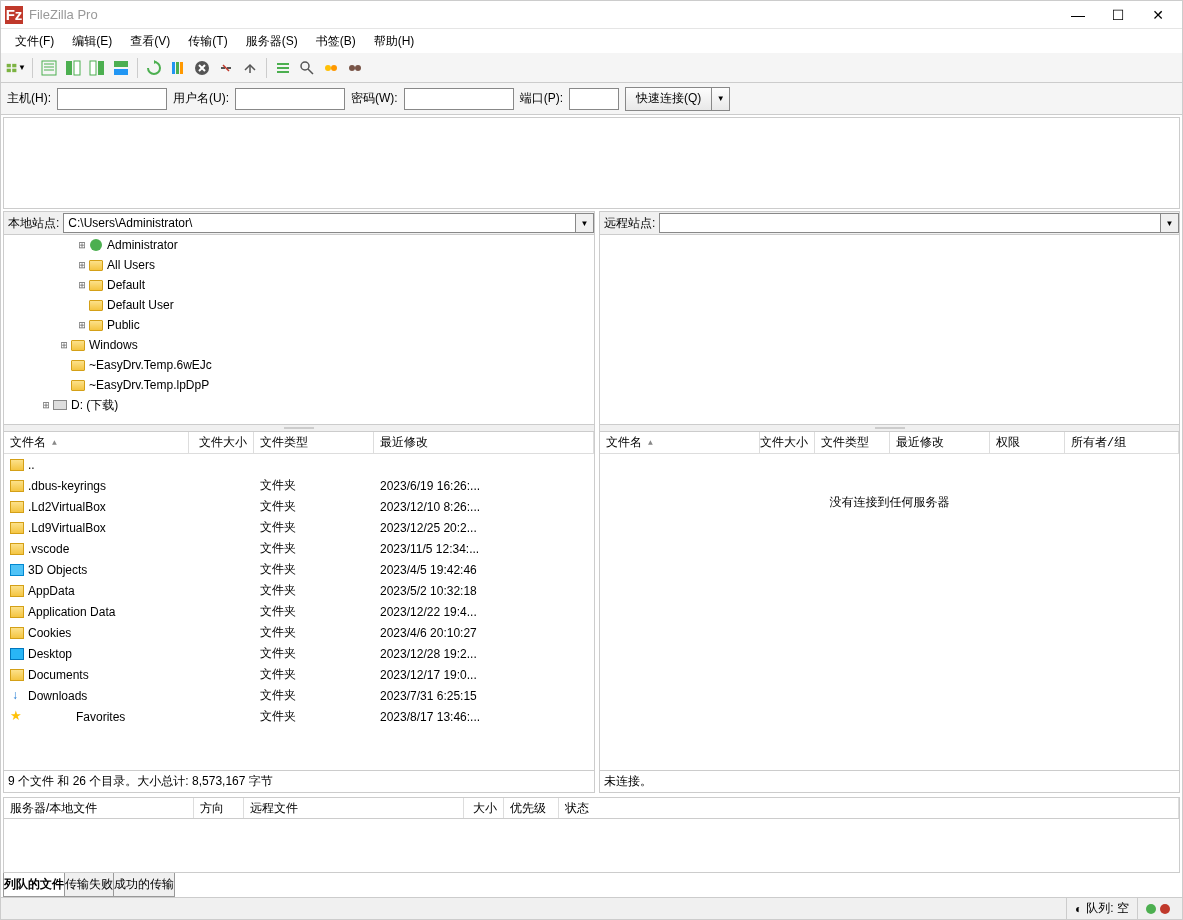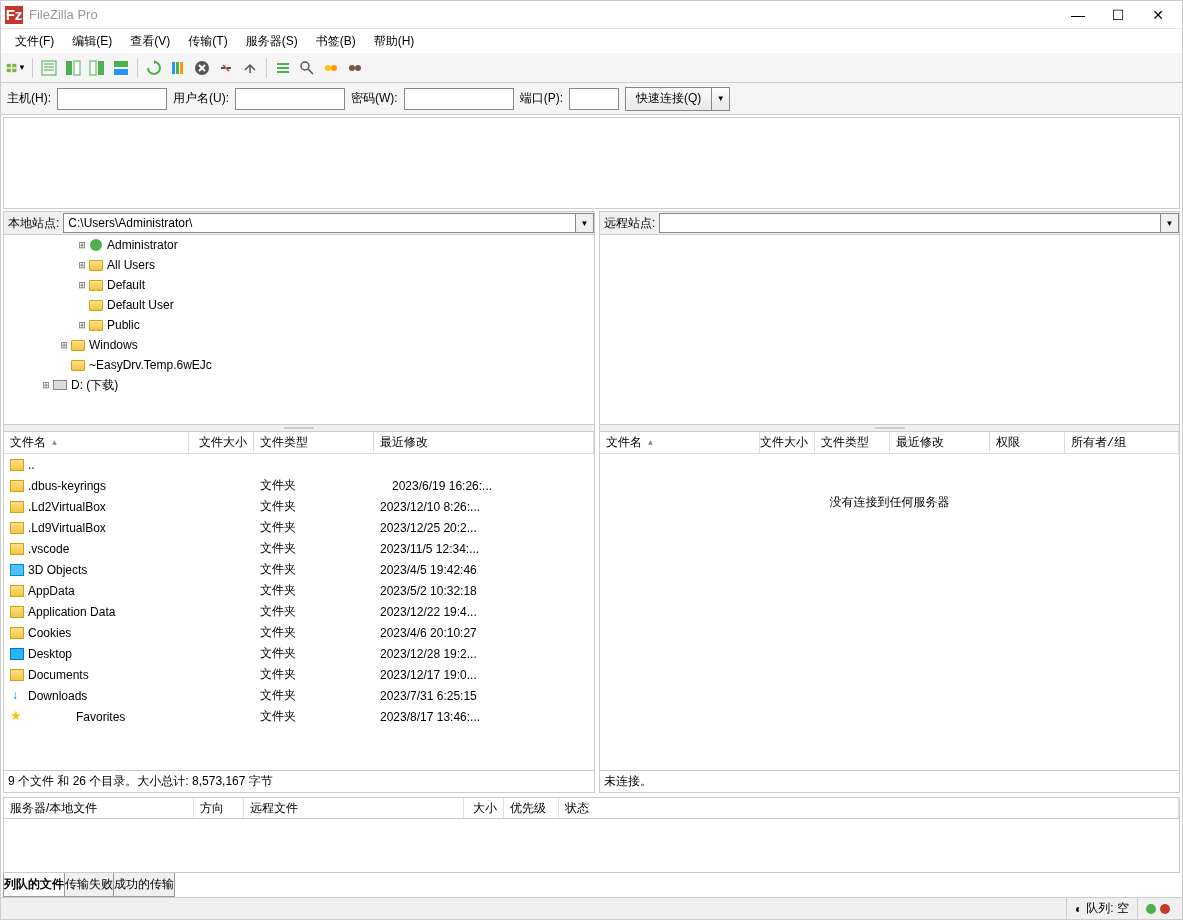--- a/index.html
+++ b/index.html
@@ -289,20 +289,27 @@
             </span>
             <span>Windows</span>
           </div>
           <div class="tree-node" style="padding-left: 54px;">
             <span class="tree-exp"></span>
             <span class="tree-icon">
               <span class="folder-icon"></span>
             </span>
             <span>~EasyDrv.Temp.6wEJc</span>
           </div>
+          <div class="tree-node" style="padding-left: 54px;">
+            <span class="tree-exp"></span>
+            <span class="tree-icon">
+              <span class="folder-icon"></span>
+            </span>
+            <span>~EasyDrv.Temp.lpDpP</span>
+          </div>
           <div class="tree-node" style="padding-left: 36px;">
             <span class="tree-exp">⊞</span>
             <span class="tree-icon">
               <span class="drive-icon"></span>
             </span>
             <span>D: (下载)</span>
           </div>
         </div>
       <div class="grip"></div>
       <div class="file-area">
@@ -325,21 +332,21 @@
               <div class="fr-cell" style="width: 120px;"></div>
               <div class="fr-cell" style="flex: 1 1 0%;"></div>
             </div>
             <div class="file-row">
               <div class="fr-cell" style="width: 185px;">
                 <span class="fi fi-folder"></span>
                 <span>.dbus-keyrings</span>
               </div>
               <div class="fr-cell" style="width: 65px; justify-content: flex-end;"></div>
               <div class="fr-cell" style="width: 120px;">文件夹</div>
-              <div class="fr-cell" style="flex: 1 1 0%; margin-left: 12px;">2023/6/19 16:26:...</div>
+              <div class="fr-cell" style="flex: 1 1 0%;">2023/6/19 16:26:...</div>
             </div>
             <div class="file-row">
               <div class="fr-cell" style="width: 185px;">
                 <span class="fi fi-folder"></span>
                 <span>.Ld2VirtualBox</span>
               </div>
               <div class="fr-cell" style="width: 65px; justify-content: flex-end;"></div>
               <div class="fr-cell" style="width: 120px;">文件夹</div>
               <div class="fr-cell" style="flex: 1 1 0%;">2023/12/10 8:26:...</div>
             </div>

